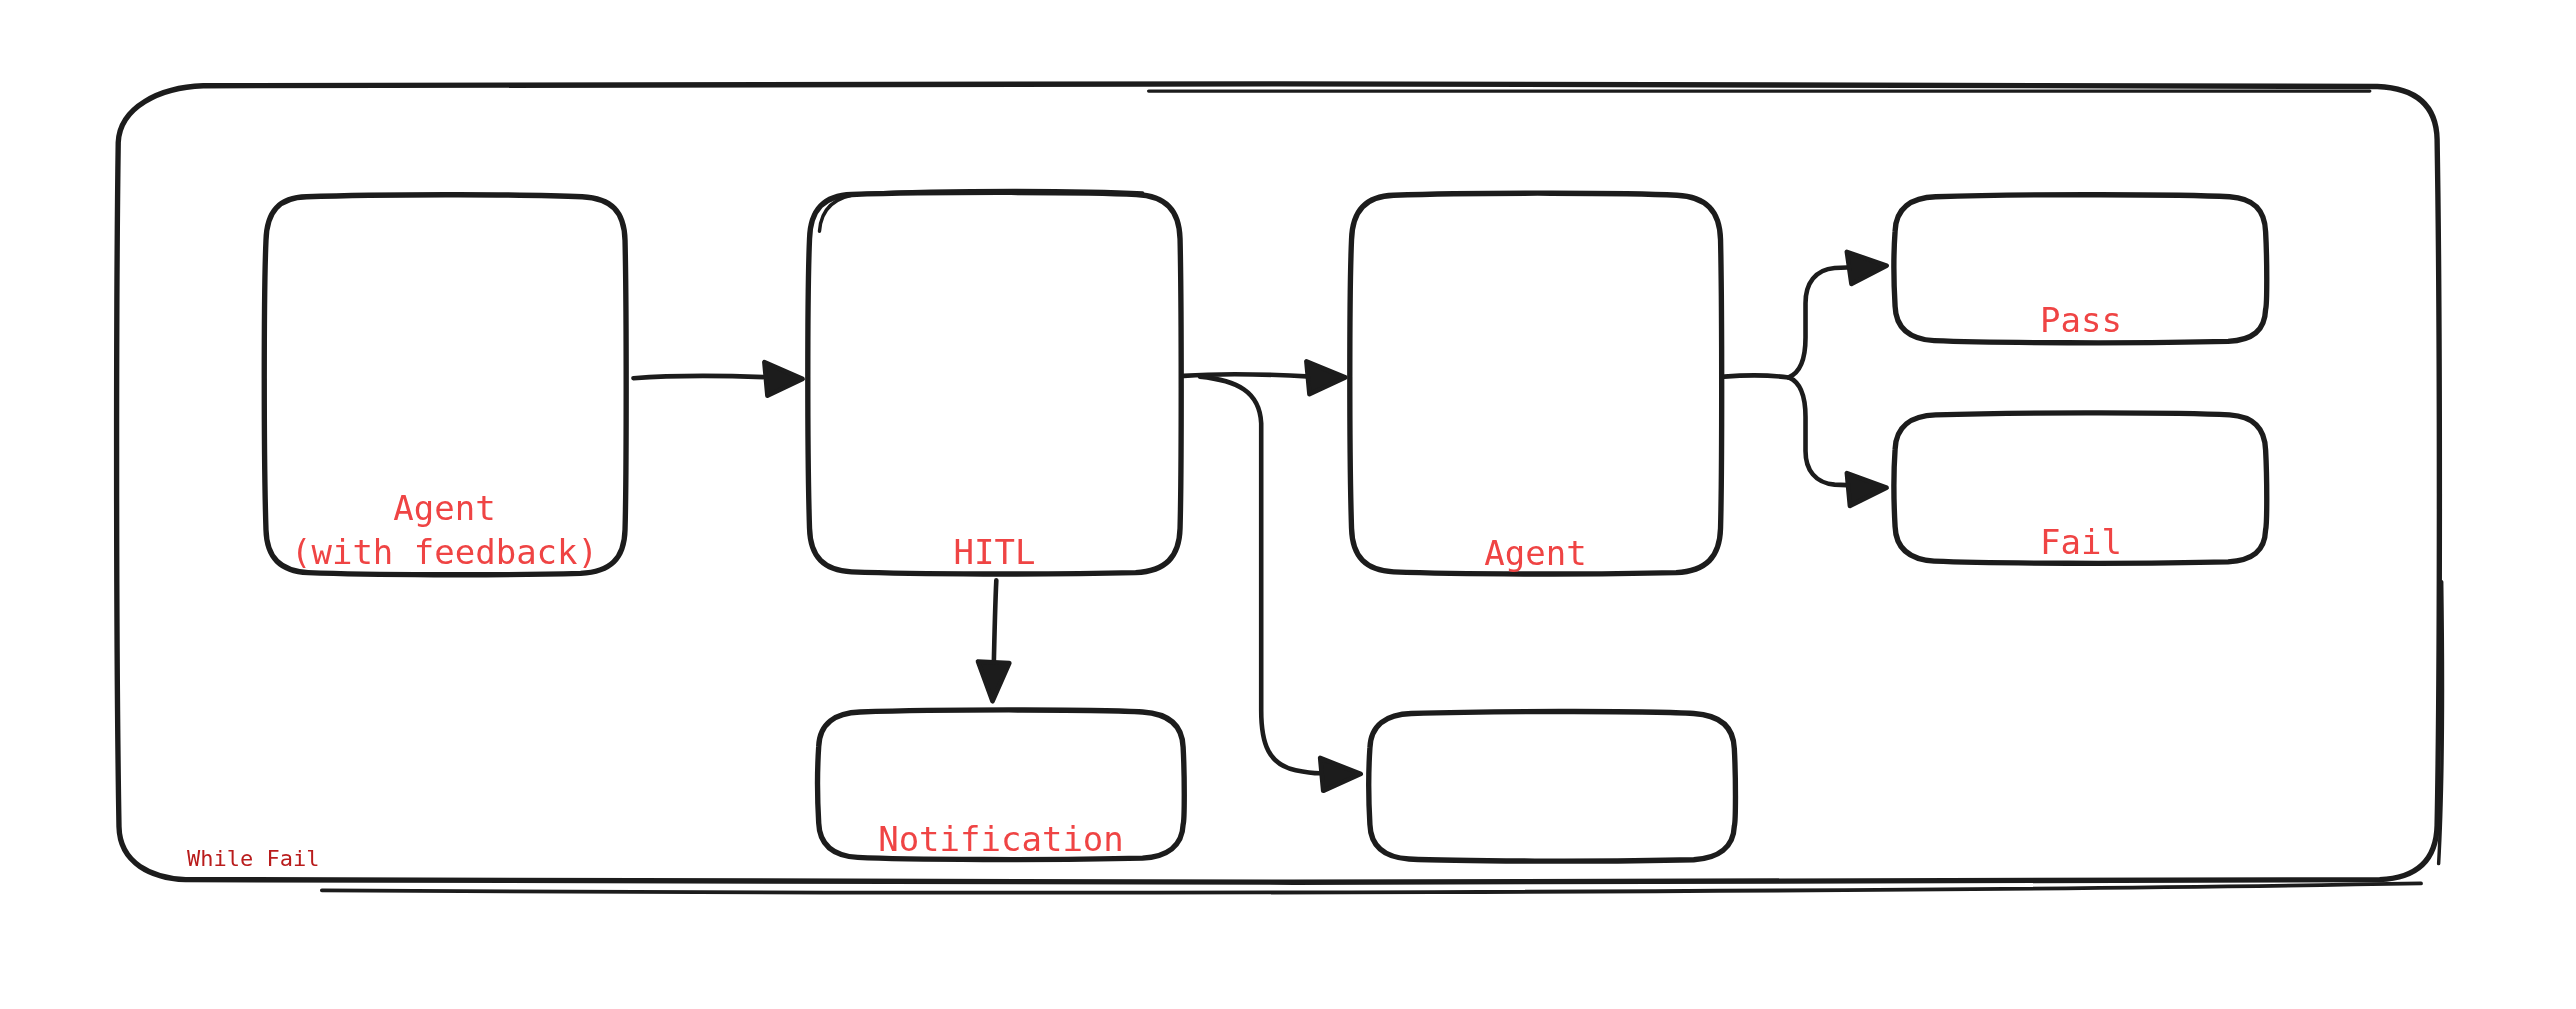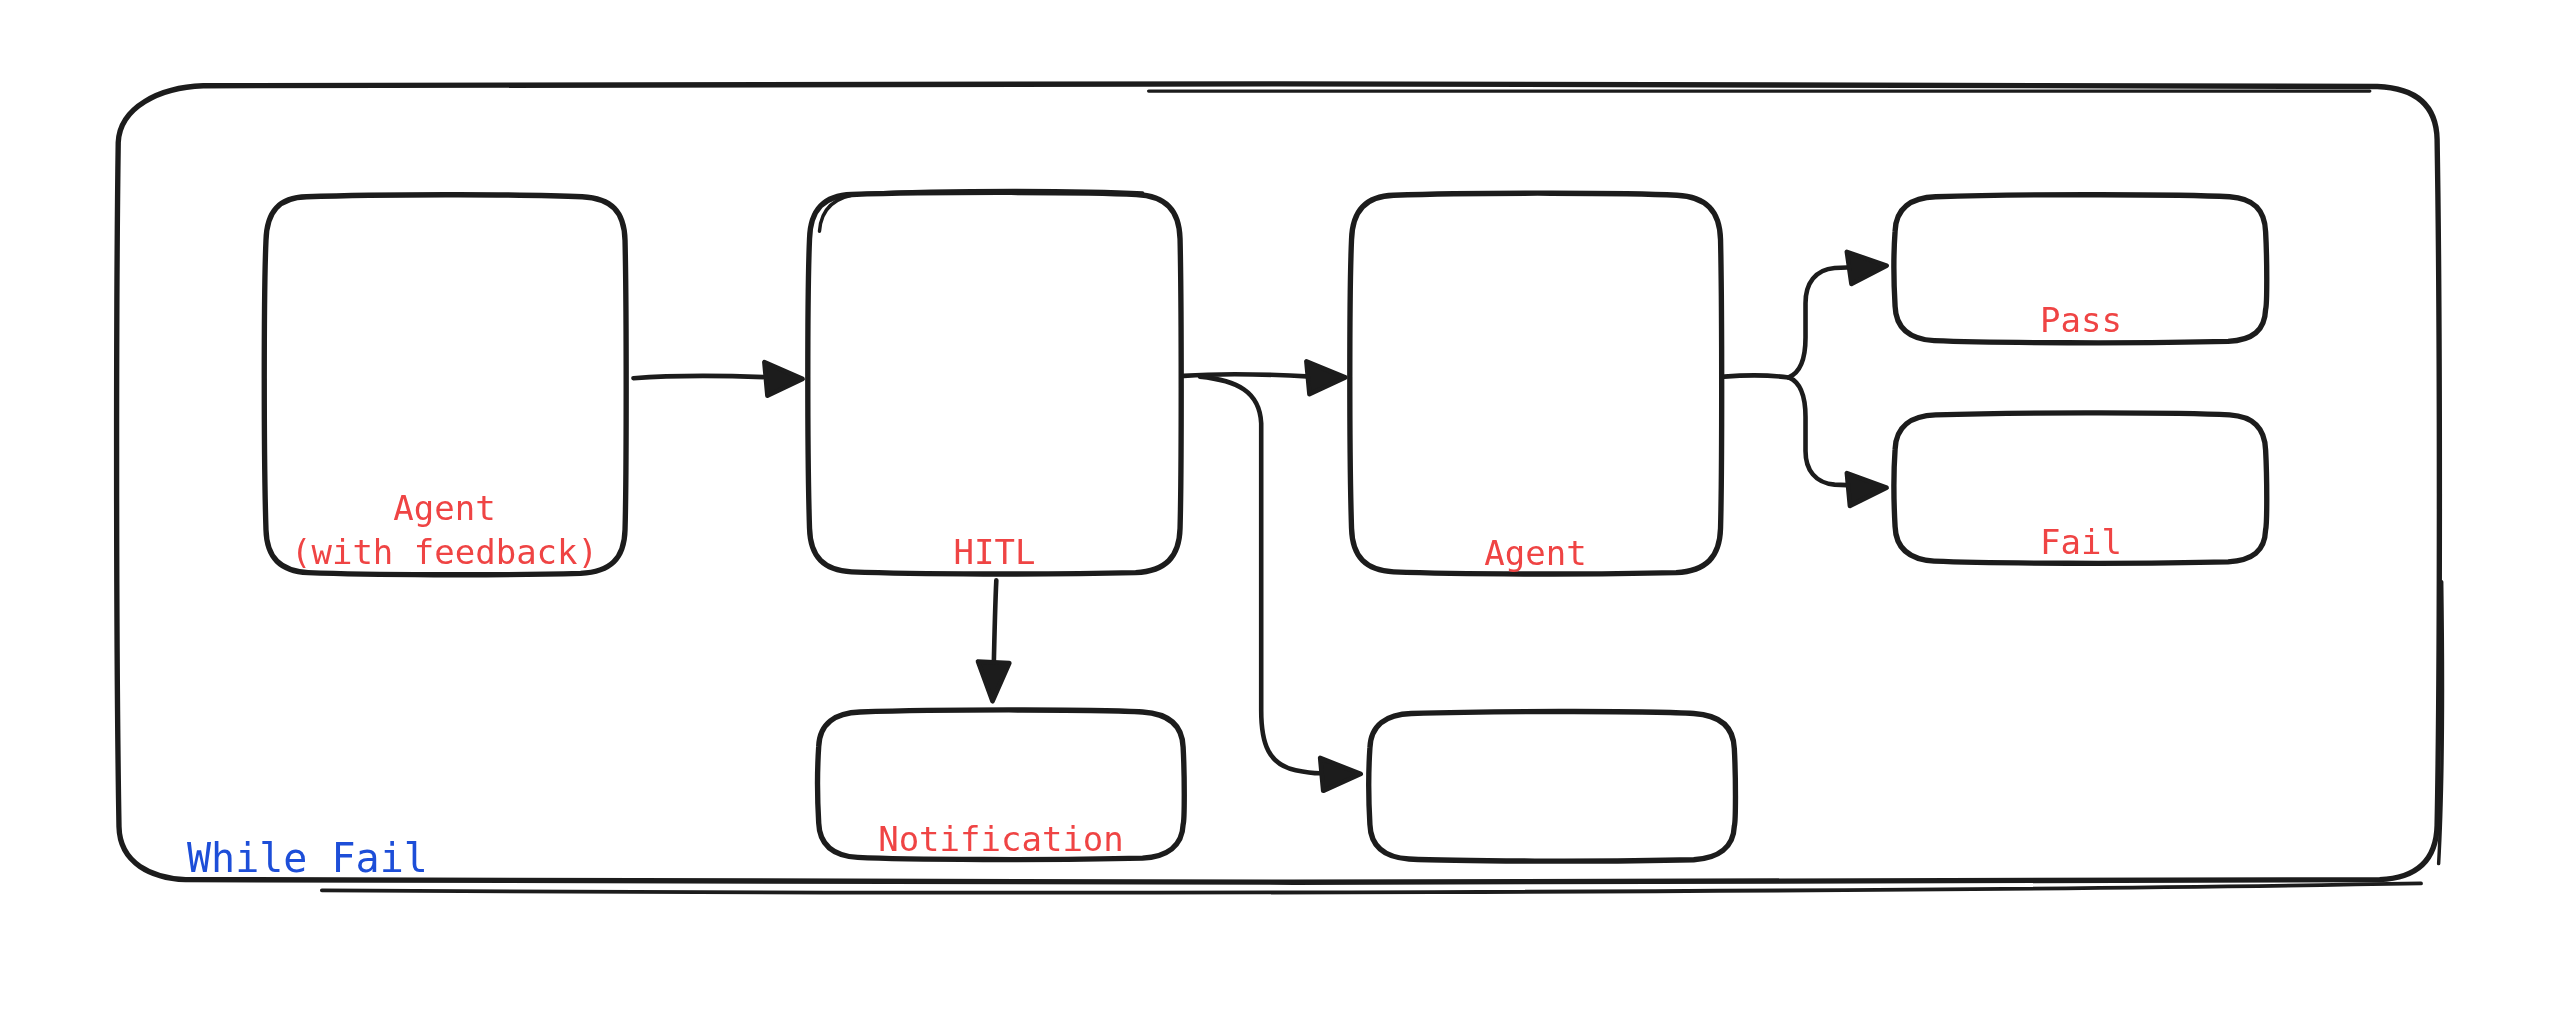--- a/index.html
+++ b/index.html
@@ -34,23 +34,23 @@
     font-size: 34px;
     line-height: 44px;
     letter-spacing: 0px;
     color: #ef4444;
     white-space: pre;
   }
   .loop-label {
     position: absolute;
     left: 187px;
     top: 837px;
-    font-size: 40px;
+    font-size: 22px;
     line-height: 43px;
-    color: #1d4ed8;
+    color: #b91c1c;
     white-space: pre;
   }
   
   .lbl-agent        { left: 264px;  top: 195px;  width: 361px; height: 379px; }
   .lbl-hitl         { left: 808px; top: 193px;  width: 373px; height: 381px; }
   .lbl-router       { left: 1350px; top: 194px;  width: 371px; height: 381px; }
   .lbl-pass         { left: 1894px; top: 195px;  width: 374px; height: 147px; }
   .lbl-fail         { left: 1894px; top: 414px;  width: 374px; height: 150px; }
   .lbl-notification { left: 818px; top: 711px;  width: 366px; height: 150px; }
   .lbl-save         { left: 1369px; top: 712px;  width: 366px; height: 149px; }

